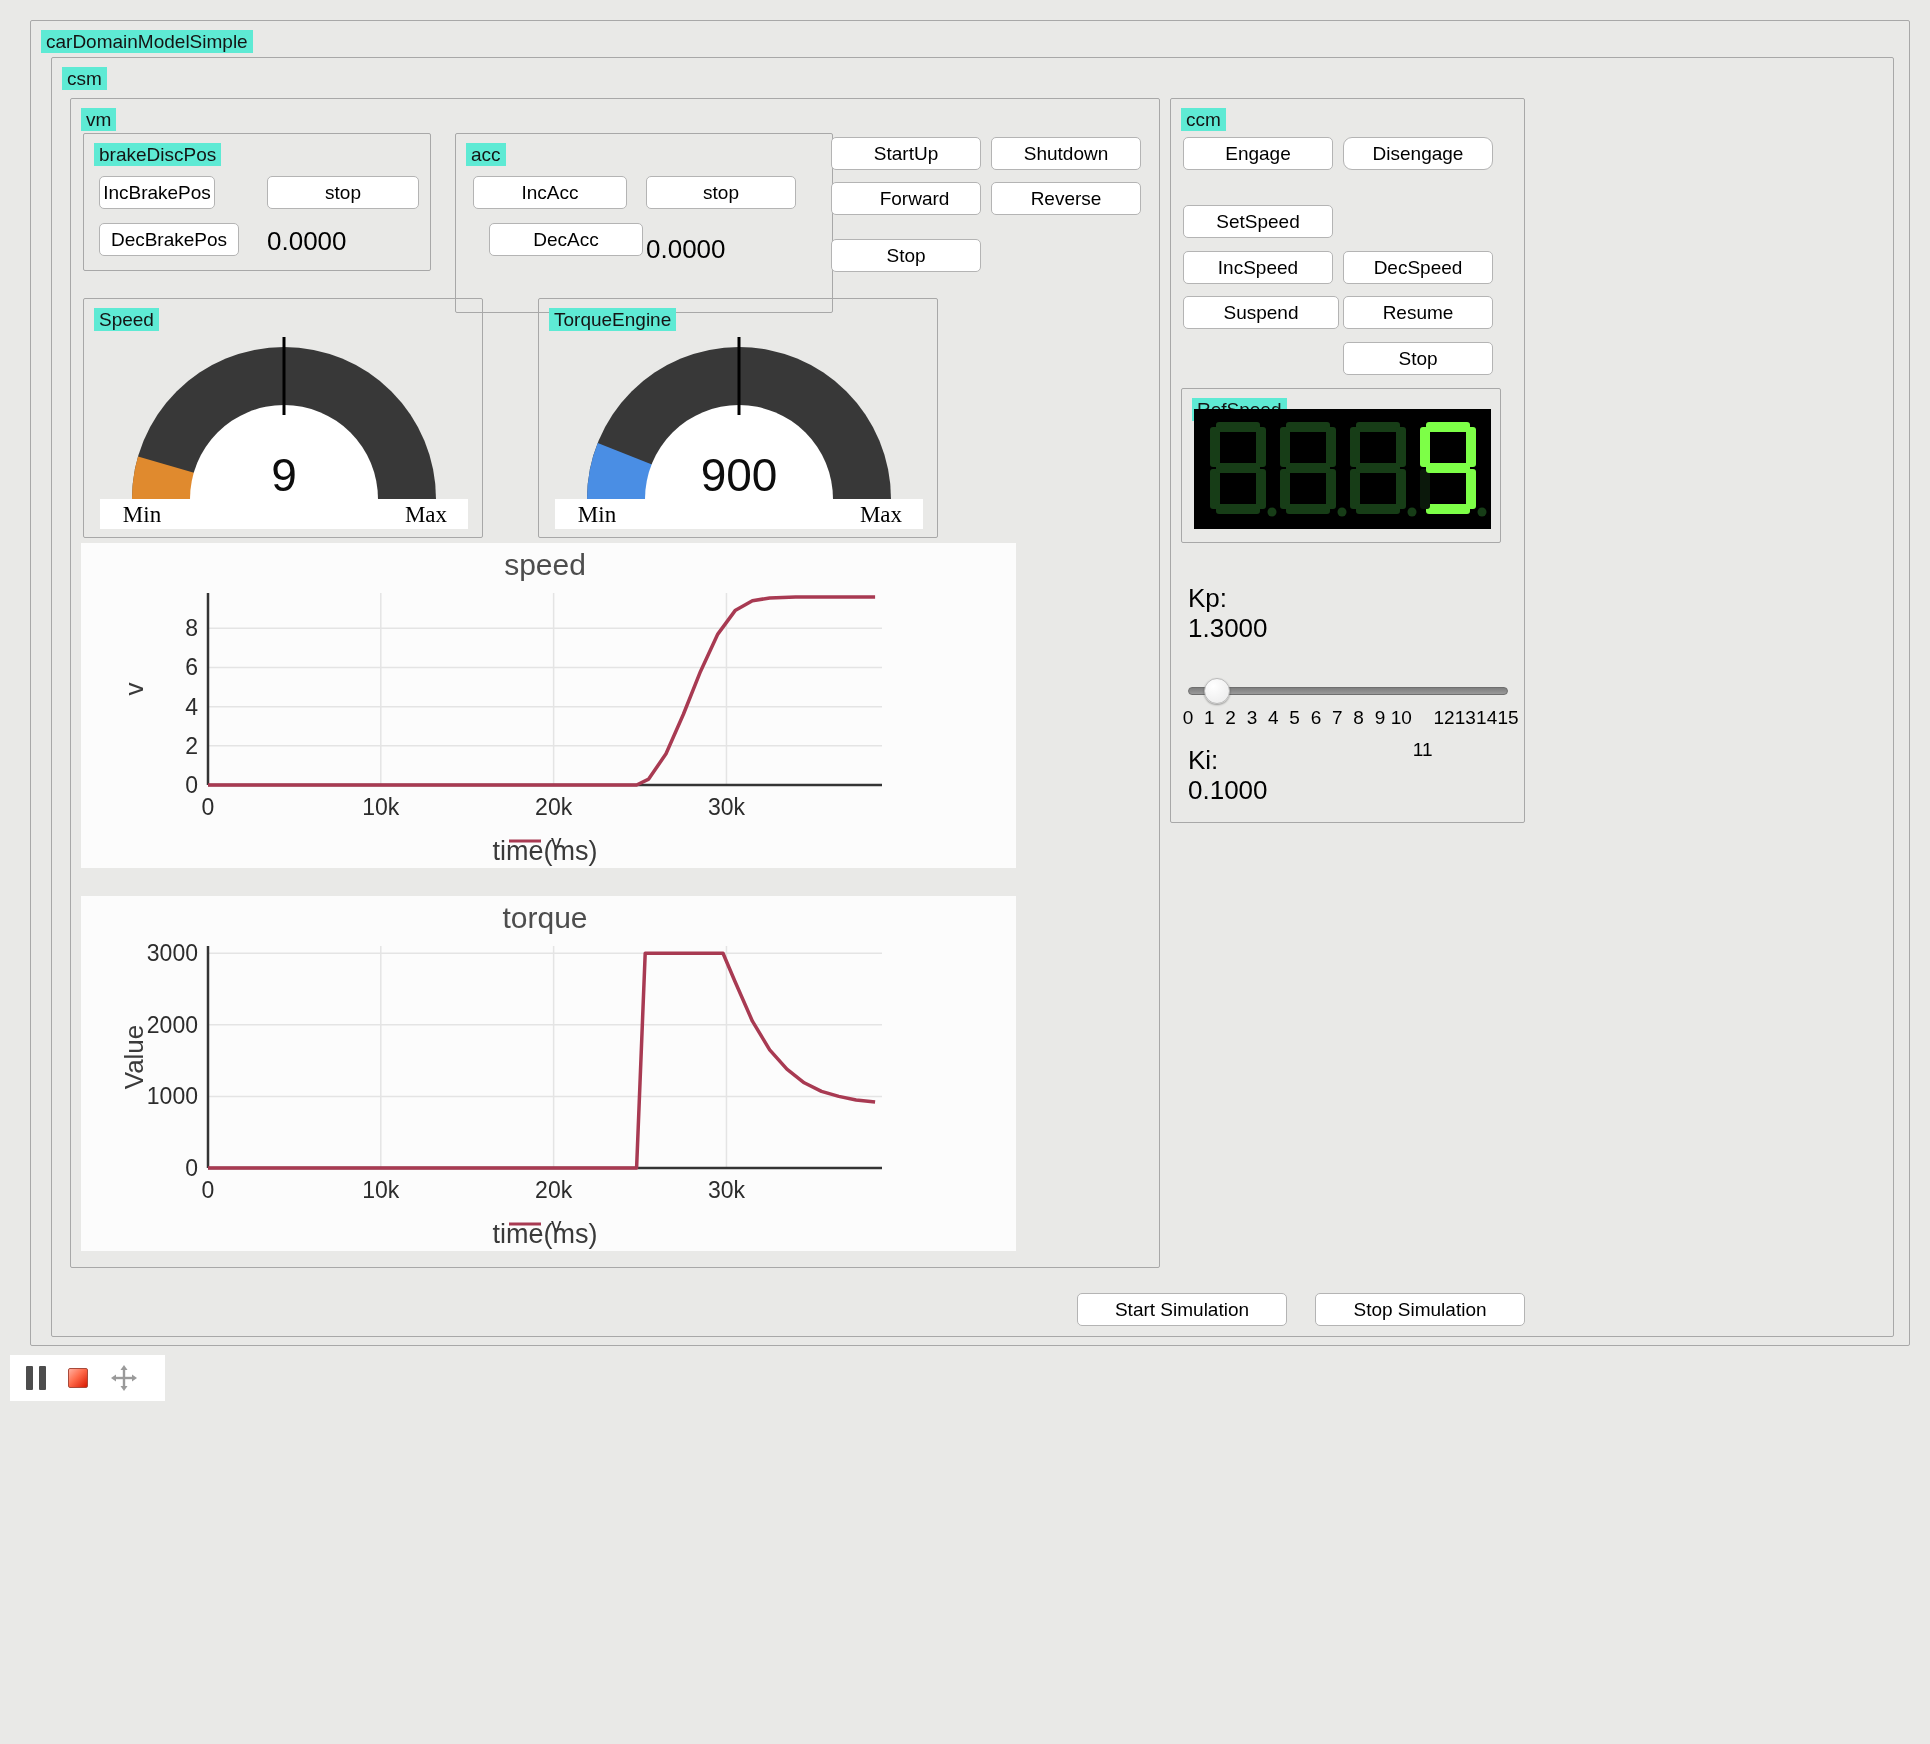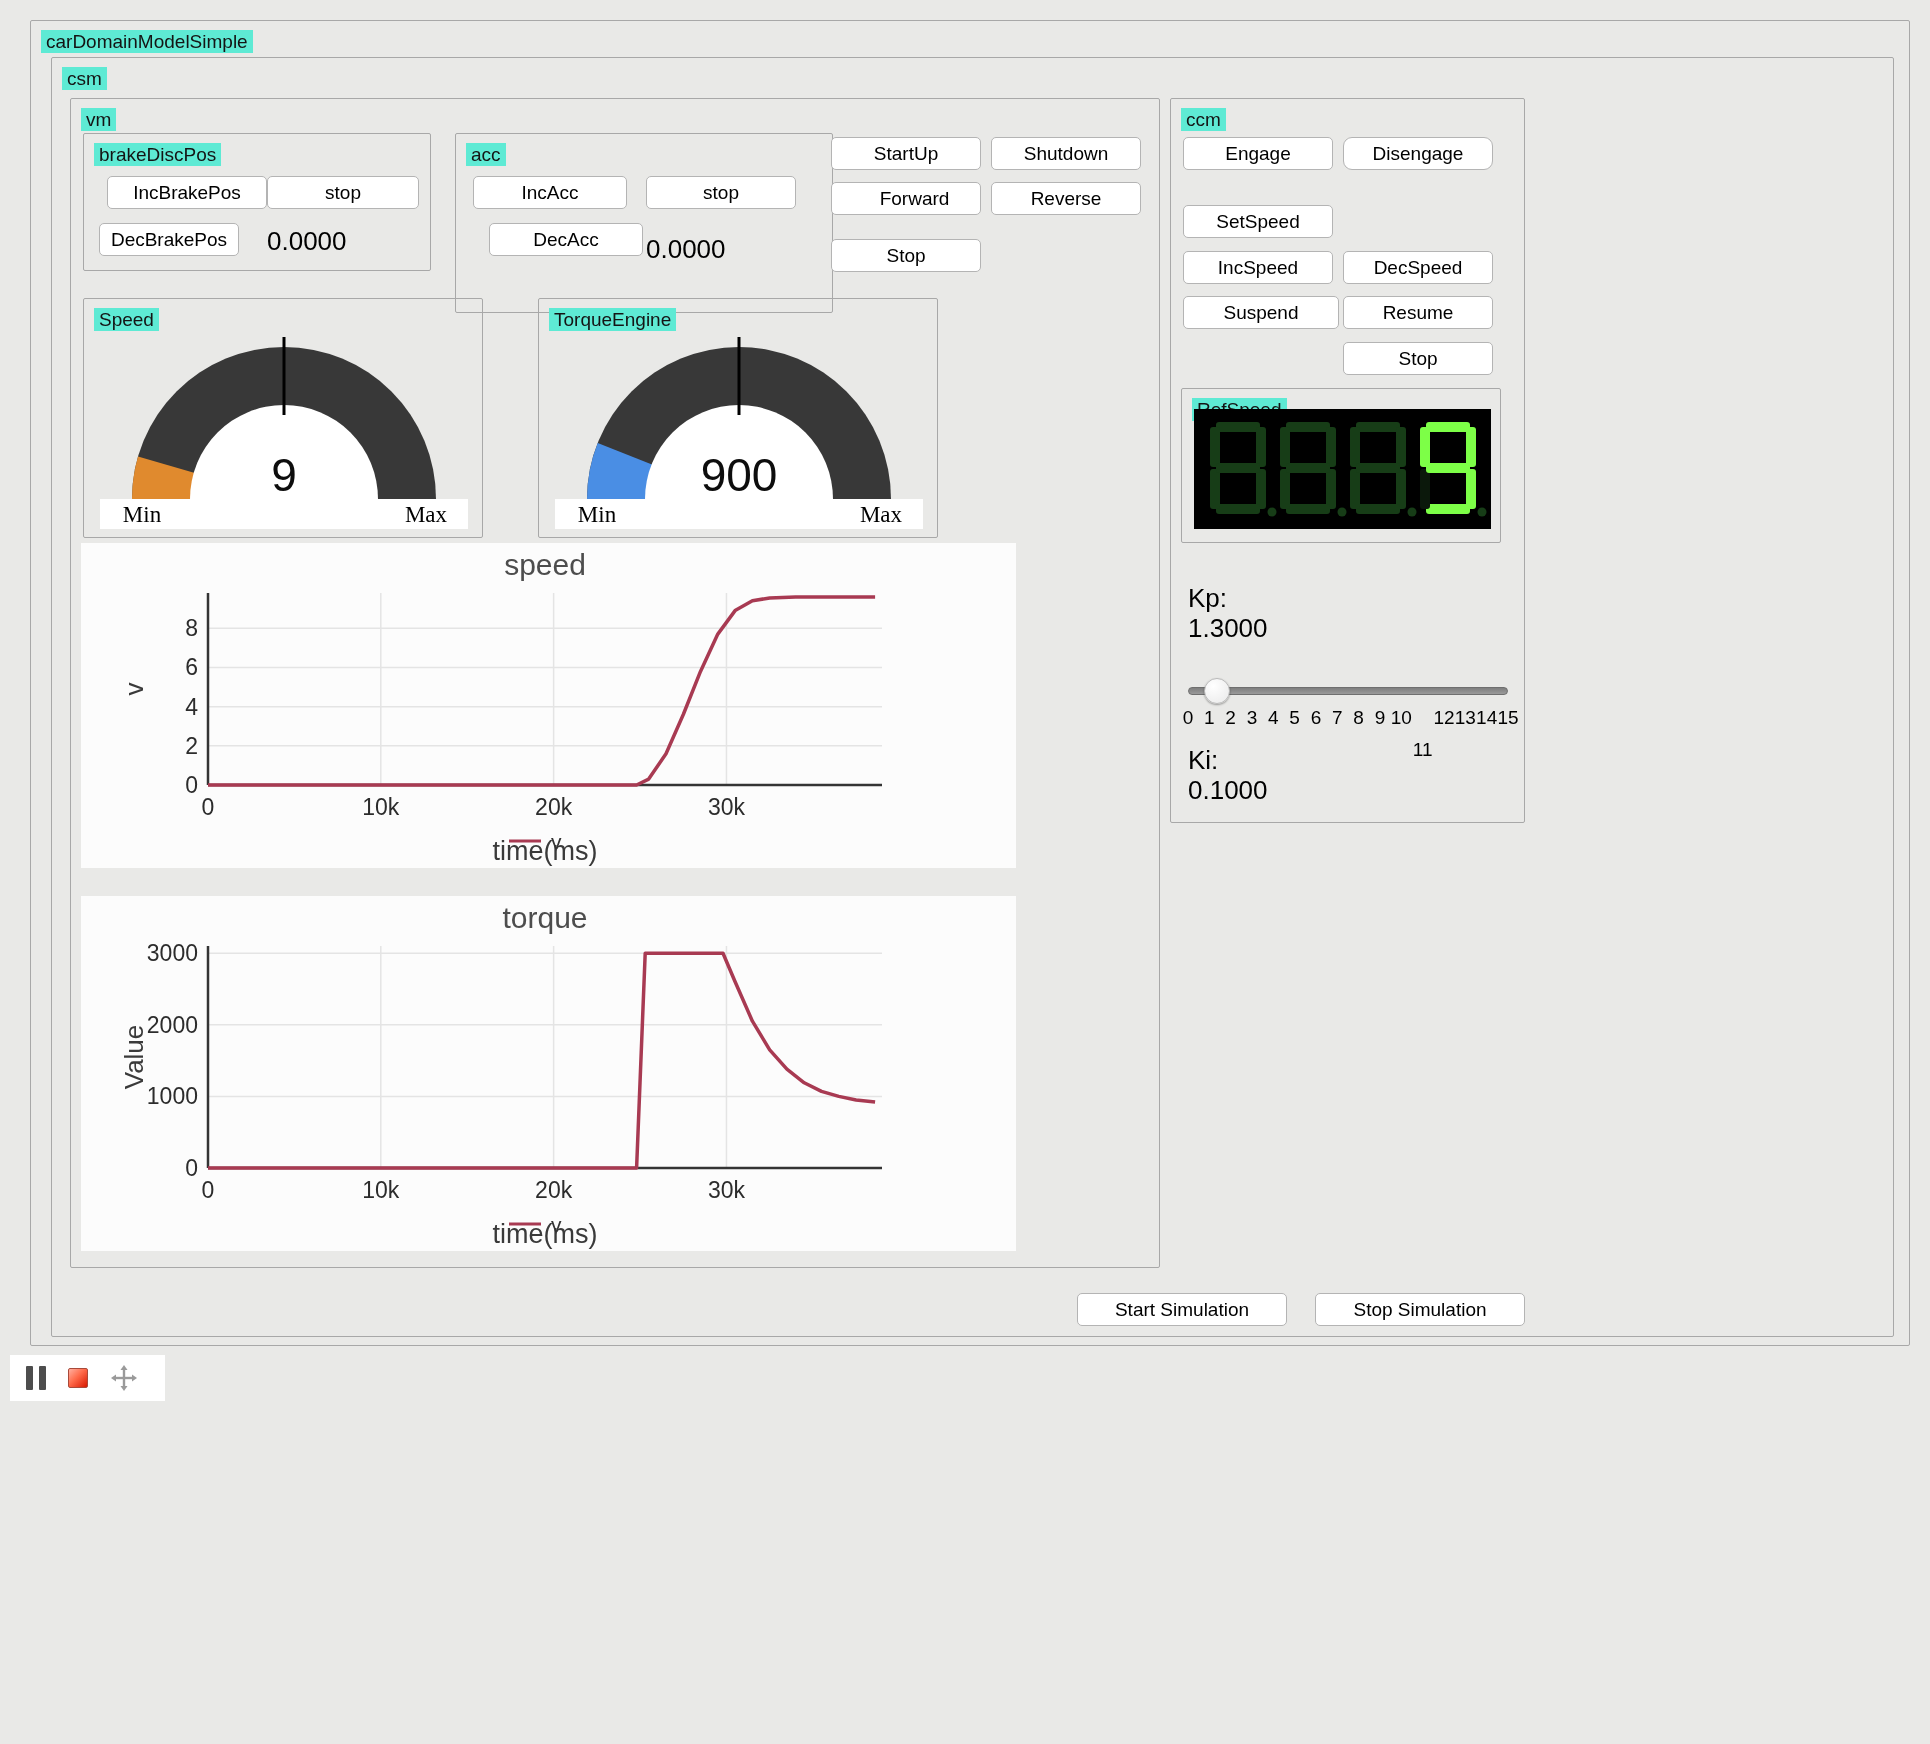--- a/index.html
+++ b/index.html
@@ -38,21 +38,21 @@
     <span class="glabel">carDomainModelSimple</span>
 
     <div class="group" style="left:20px;top:36px;width:1843px;height:1280px;">
       <span class="glabel">csm</span>
 
       <div class="group" style="left:18px;top:40px;width:1090px;height:1170px;">
         <span class="glabel">vm</span>
 
         <div class="group" style="left:12px;top:34px;width:348px;height:138px;">
           <span class="glabel">brakeDiscPos</span>
-          <div class="btn" style="left:23px;top:42px;width:160px;text-align:center;">IncBrakePos</div>
+          <div class="btn" style="left:15px;top:42px;width:116px;text-align:center;">IncBrakePos</div>
           <div class="btn" style="left:183px;top:42px;width:152px;">stop</div>
           <div class="btn" style="left:15px;top:89px;width:140px;">DecBrakePos</div>
           <span class="val" style="left:183px;top:92px;">0.0000</span>
         </div>
 
         <div class="group" style="left:384px;top:34px;width:378px;height:180px;">
           <span class="glabel">acc</span>
           <div class="btn" style="left:17px;top:42px;width:154px;">IncAcc</div>
           <div class="btn" style="left:190px;top:42px;width:150px;">stop</div>
           <div class="btn" style="left:17px;top:89px;width:154px;margin-left:16px;">DecAcc</div>

